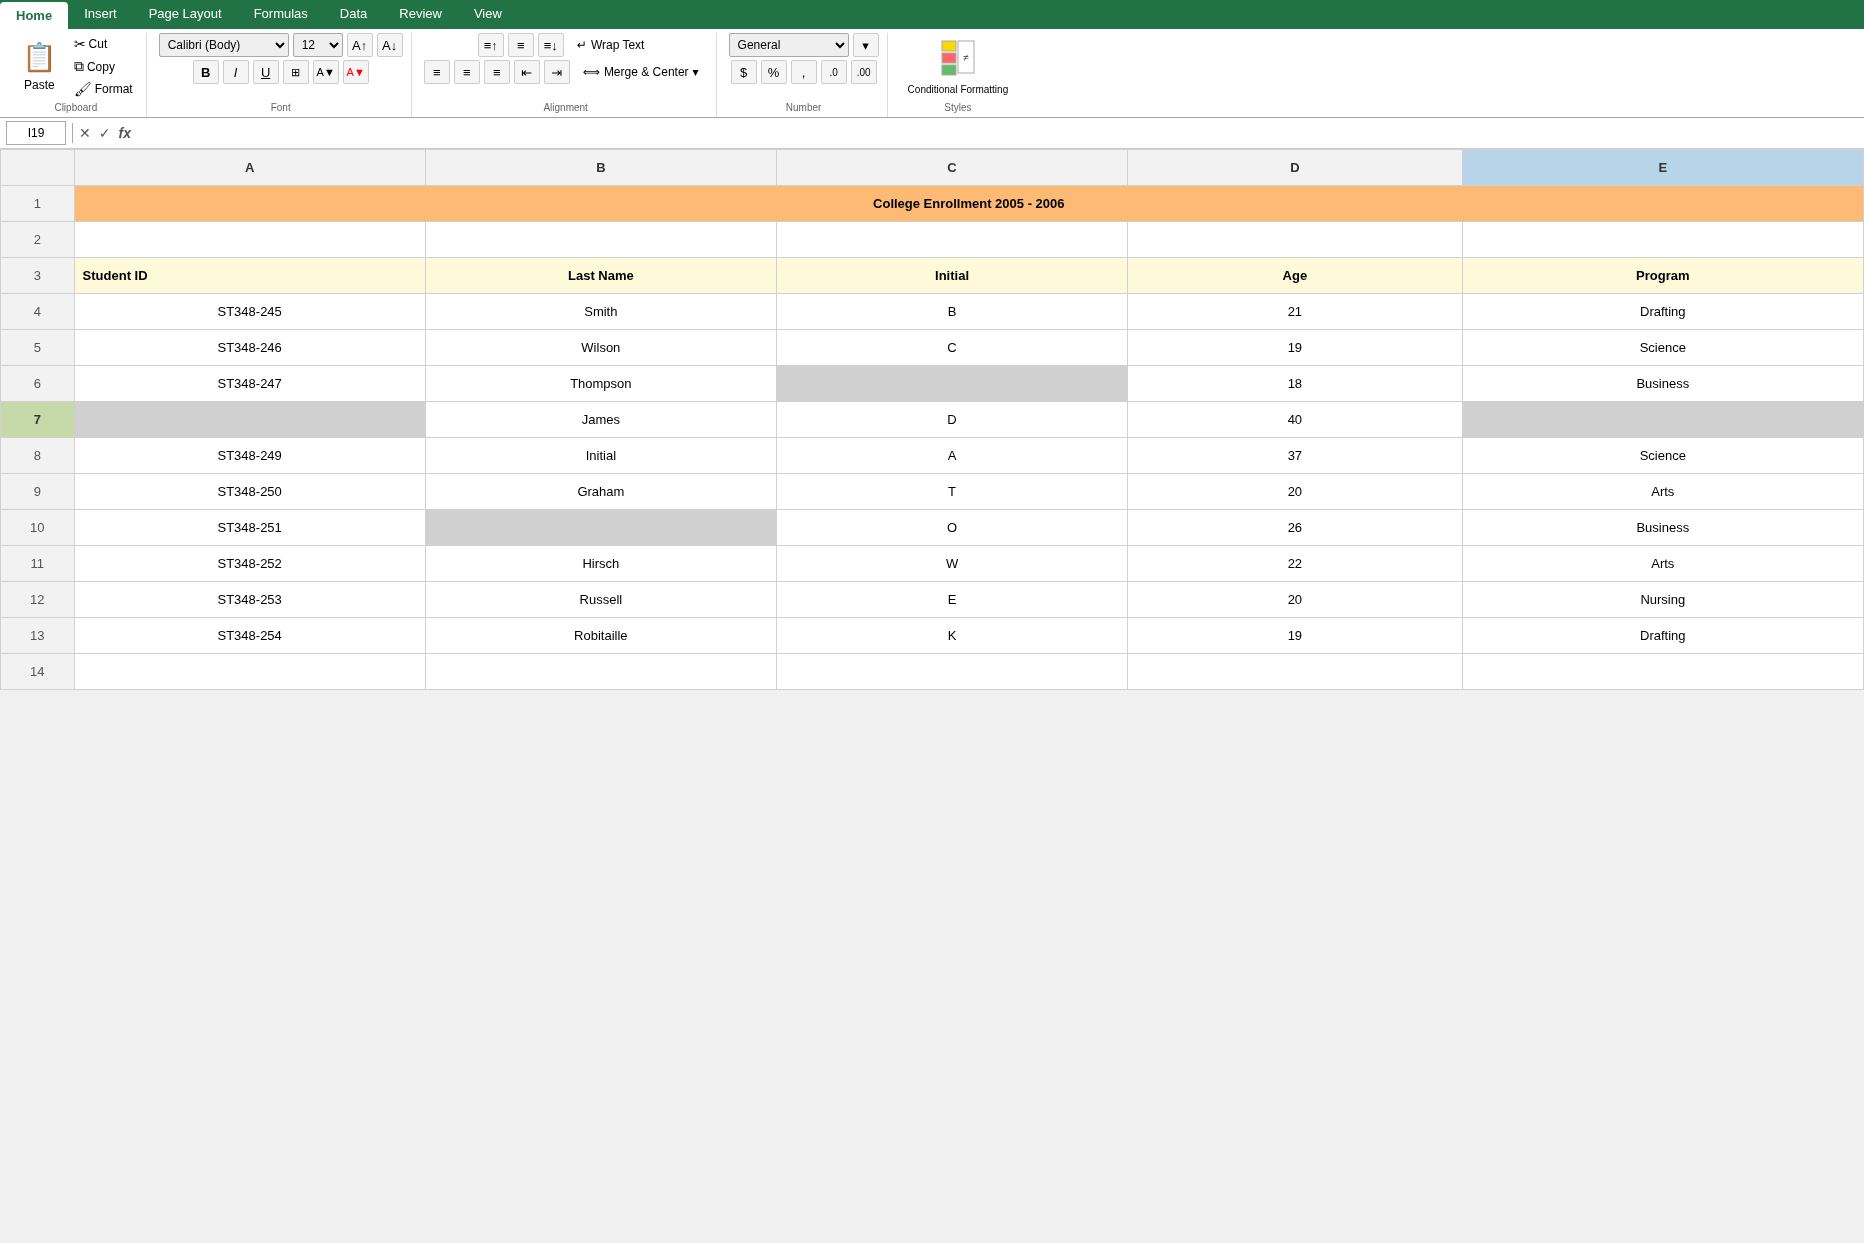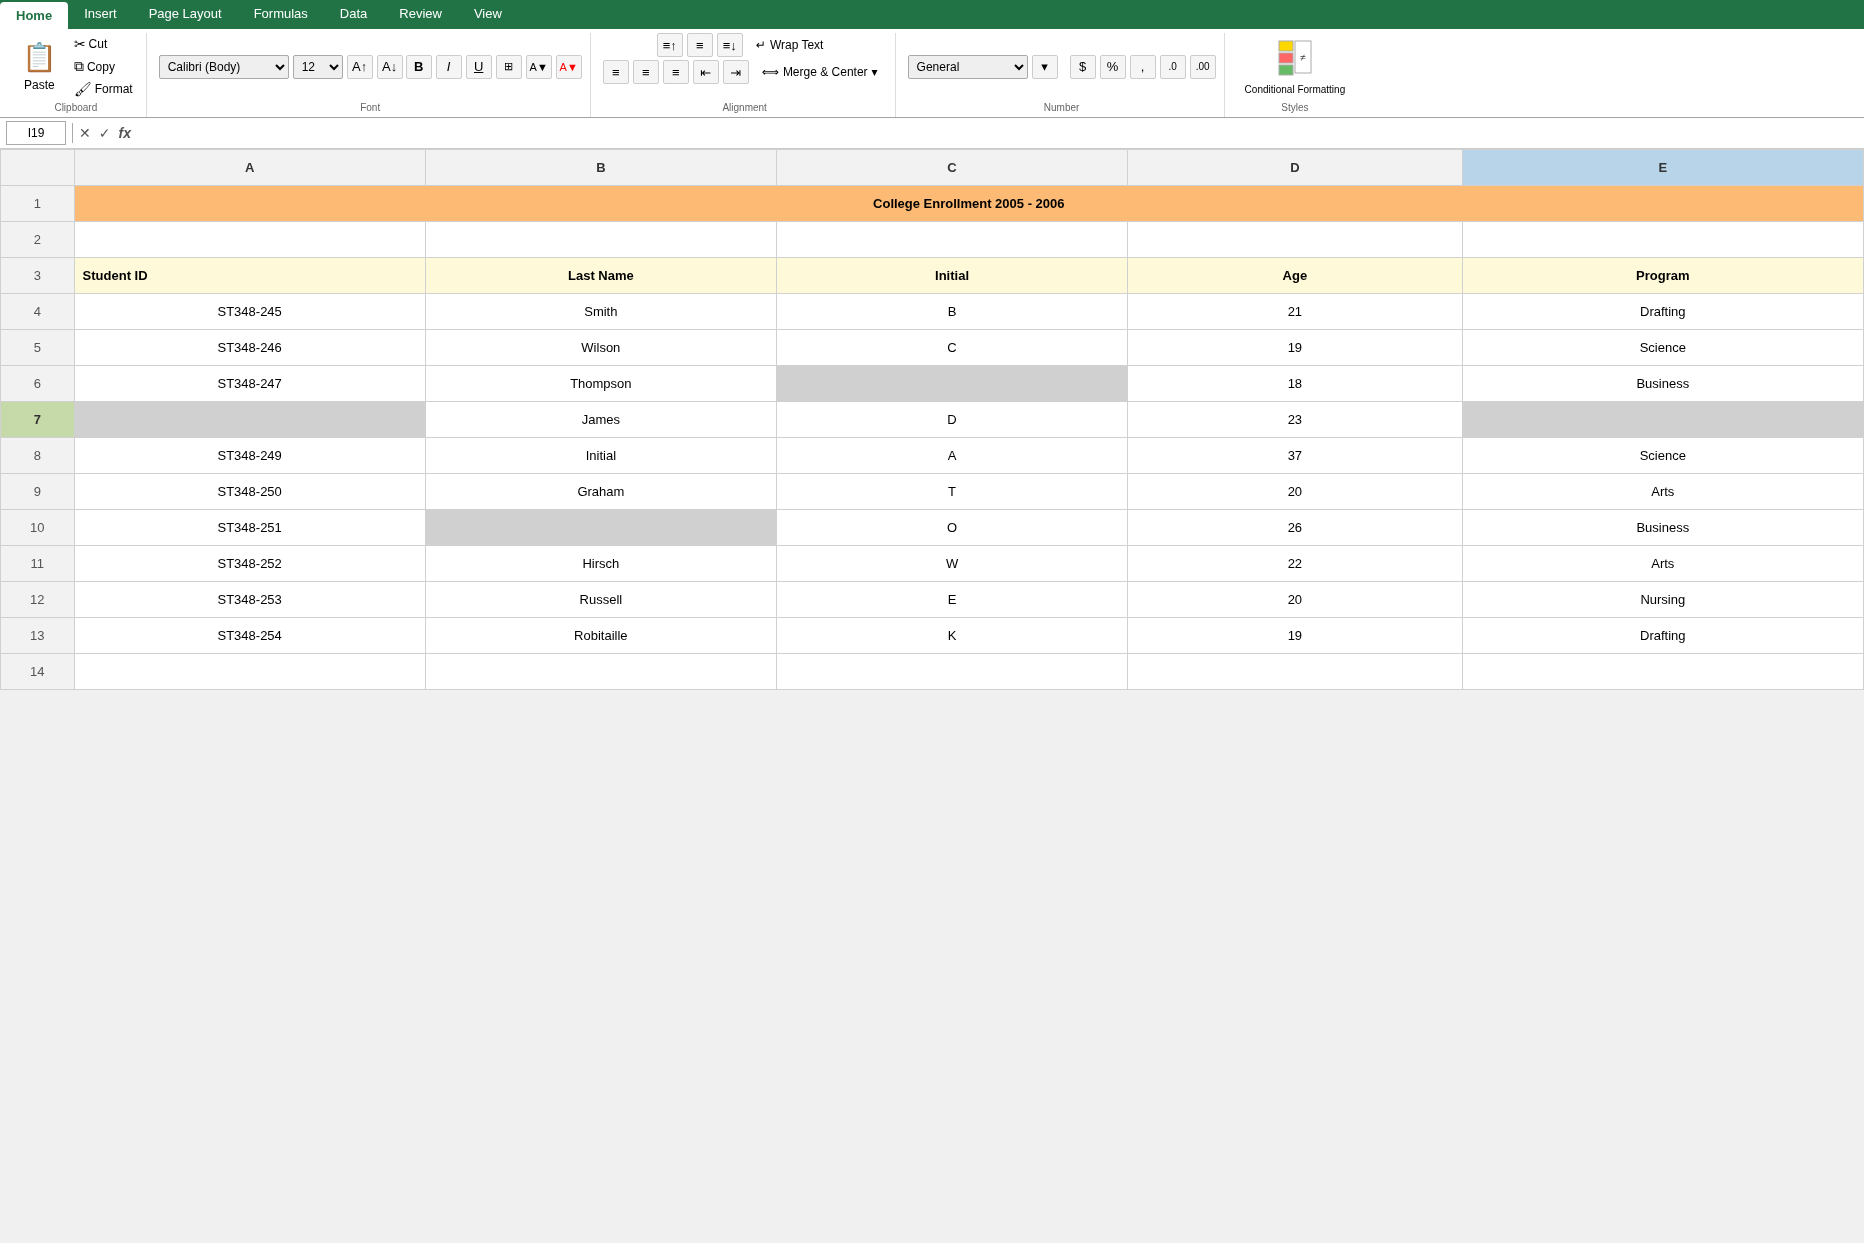--- a/index.html
+++ b/index.html
@@ -292,21 +292,21 @@
           <div class="ribbon-btn">
             <span class="ribbon-btn-icon">🖌</span>
             <span>Format</span>
           </div>
         </div>
       </div>
       <div class="ribbon-group-label">Clipboard</div>
     </div>
 
     <div class="ribbon-group">
-      <div class="ribbon-group-content" style="flex-direction:row; gap:3px;">
+      <div class="ribbon-group-content" style="flex-direction:column; gap:3px;">
         <div style="display:flex; gap:4px; align-items:center;">
           <select class="font-name-select">
             <option>Calibri (Body)</option>
           </select>
           <select class="font-size-select">
             <option>12</option>
           </select>
           <div class="fmt-btn">A↑</div>
           <div class="fmt-btn">A↓</div>
         </div>
@@ -343,21 +343,21 @@
             <span>⟺</span>
             <span>Merge &amp; Center</span>
             <span>▾</span>
           </div>
         </div>
       </div>
       <div class="ribbon-group-label">Alignment</div>
     </div>
 
     <div class="ribbon-group">
-      <div class="ribbon-group-content" style="flex-direction:row; gap:12px;">
+      <div class="ribbon-group-content" style="flex-direction:column; gap:3px;">
         <div style="display:flex; gap:4px; align-items:center;">
           <select class="num-format-select">
             <option>General</option>
           </select>
           <div class="fmt-btn">▾</div>
         </div>
         <div style="display:flex; gap:4px; align-items:center;">
           <div class="dollar-btn">$</div>
           <div class="percent-btn">%</div>
           <div class="comma-btn">,</div>
@@ -470,21 +470,21 @@
         <td class="cell-empty"></td>
         <td class="cell">18</td>
         <td class="cell">Business</td>
       </tr>
 
       <tr>
         <td class="col-row-num row-7-num">7</td>
         <td class="cell-empty"></td>
         <td class="cell">James</td>
         <td class="cell">D</td>
-        <td class="cell">23</td>
+        <td class="cell">40</td>
         <td class="cell-empty"></td>
       </tr>
 
       <tr>
         <td class="col-row-num">8</td>
         <td class="cell">ST348-249</td>
         <td class="cell">Initial</td>
         <td class="cell">A</td>
         <td class="cell">37</td>
         <td class="cell">Science</td>

